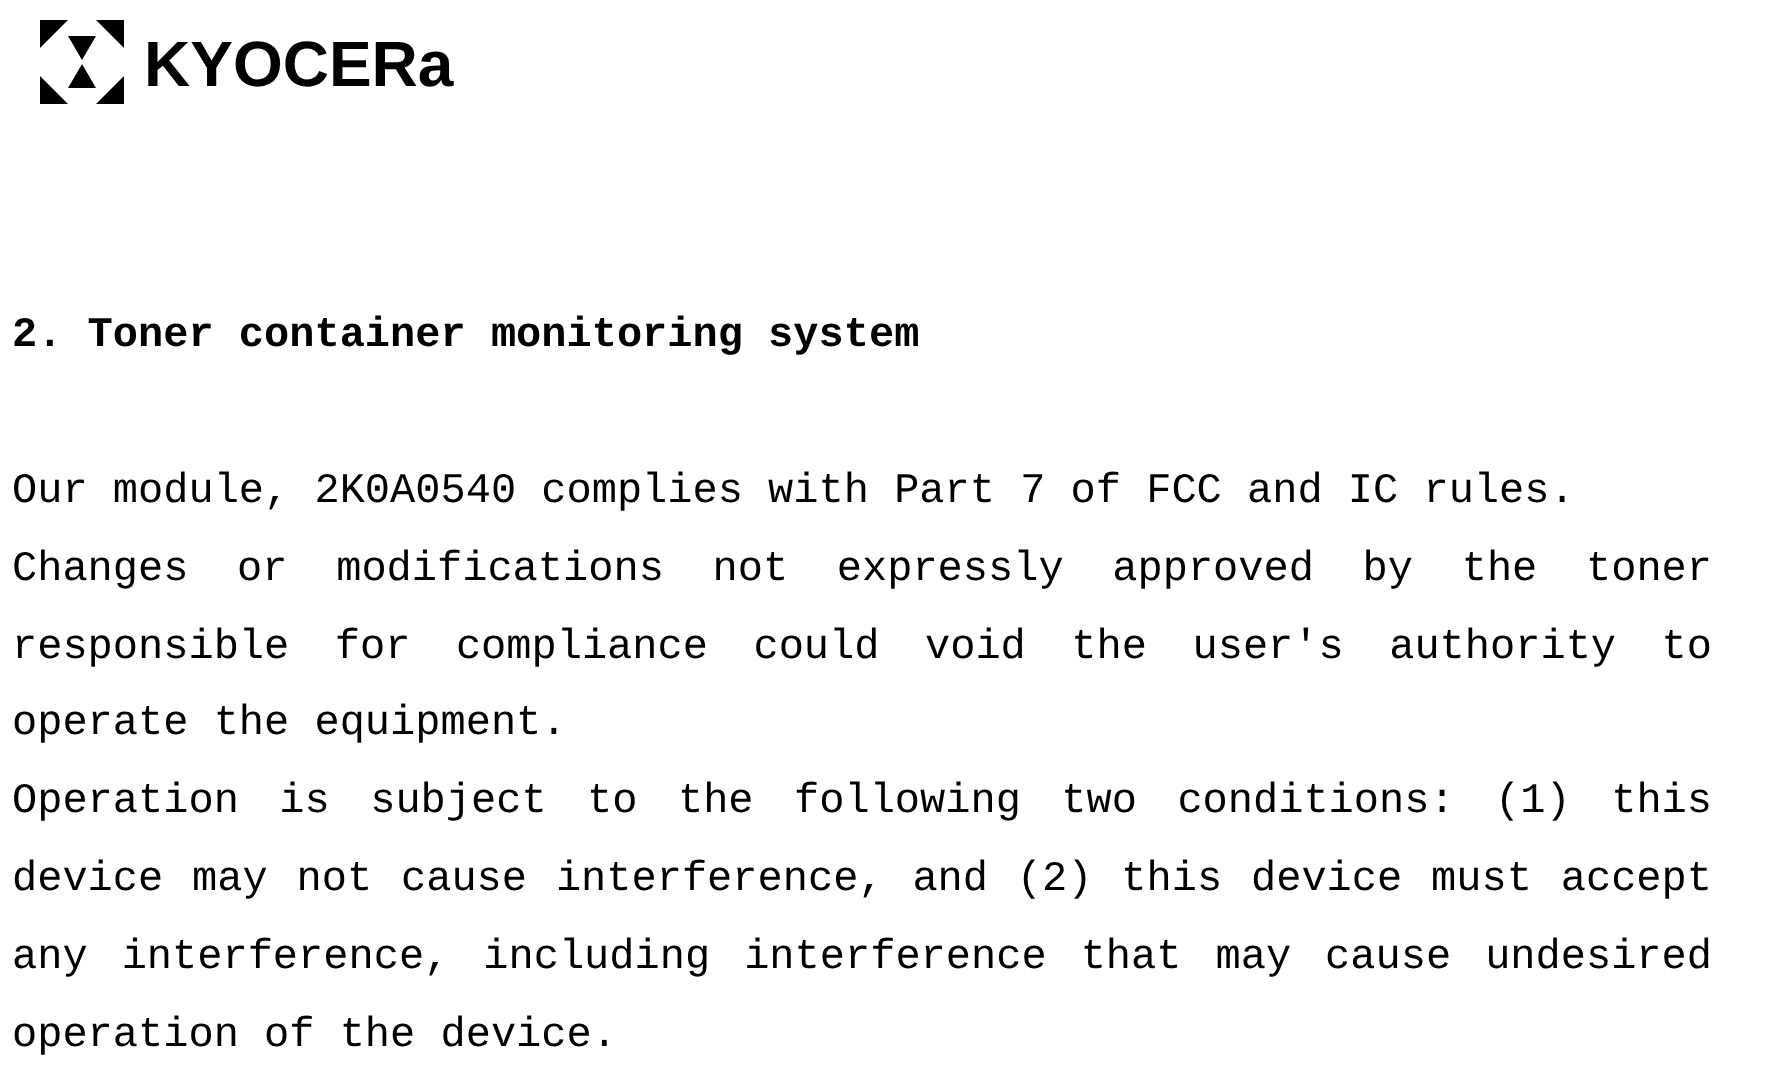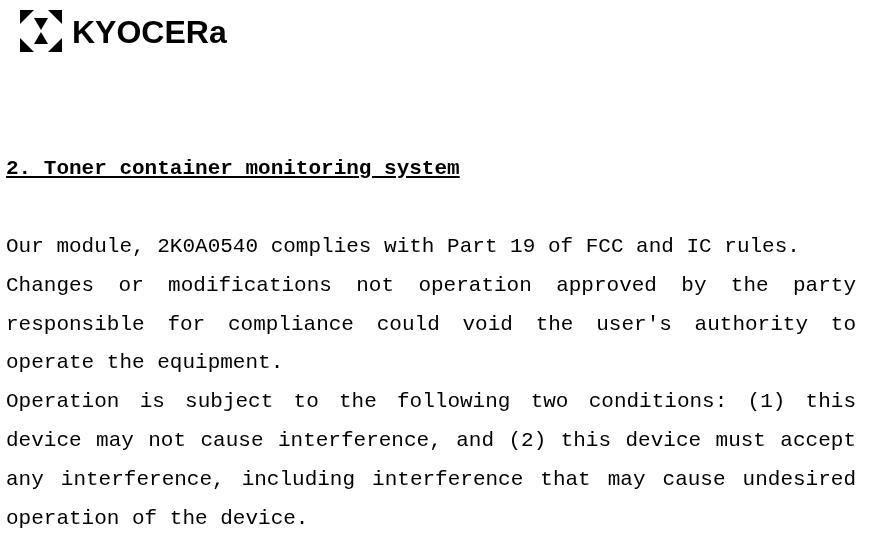--- a/index.html
+++ b/index.html
@@ -32,21 +32,20 @@
   .content {
     position: absolute;
     top: 150px;
     left: 6px;
     right: 0px;
     font-size: 21px;
     line-height: 1.85;
   }
   .heading {
     font-weight: bold;
-    text-decoration: underline;
     white-space: nowrap;
   }
   .para {
     text-align: justify;
     text-justify: inter-character;
     white-space: normal;
   }
   .spacer {
     height: 39px;
   }
@@ -71,19 +70,19 @@
       <text x="52" y="33" font-family="Arial Black, Arial, sans-serif" font-size="32" font-weight="900" letter-spacing="0" fill="#000">KYOCERa</text>
     </svg>
   </div>
 
   <div class="content">
 
     <div class="heading">2. Toner container monitoring system</div>
 
     <div class="spacer"></div>
 
-    <div class="para">Our module, 2K0A0540 complies with Part 19 of FCC and IC rules.</div>
-    <div class="para">Changes or modifications not operation approved by the party responsible for compliance could void the user's authority to operate the equipment.</div>
+    <div class="para">Our module, 2K0A0540 complies with Part 7 of FCC and IC rules.</div>
+    <div class="para">Changes or modifications not expressly approved by the toner responsible for compliance could void the user's authority to operate the equipment.</div>
     <div class="para">Operation is subject to the following two conditions: (1) this device may not cause interference, and (2) this device must accept any interference, including interference that may cause undesired operation of the device.</div>
 
   </div>
 
 </div>
 
 </body></html>

